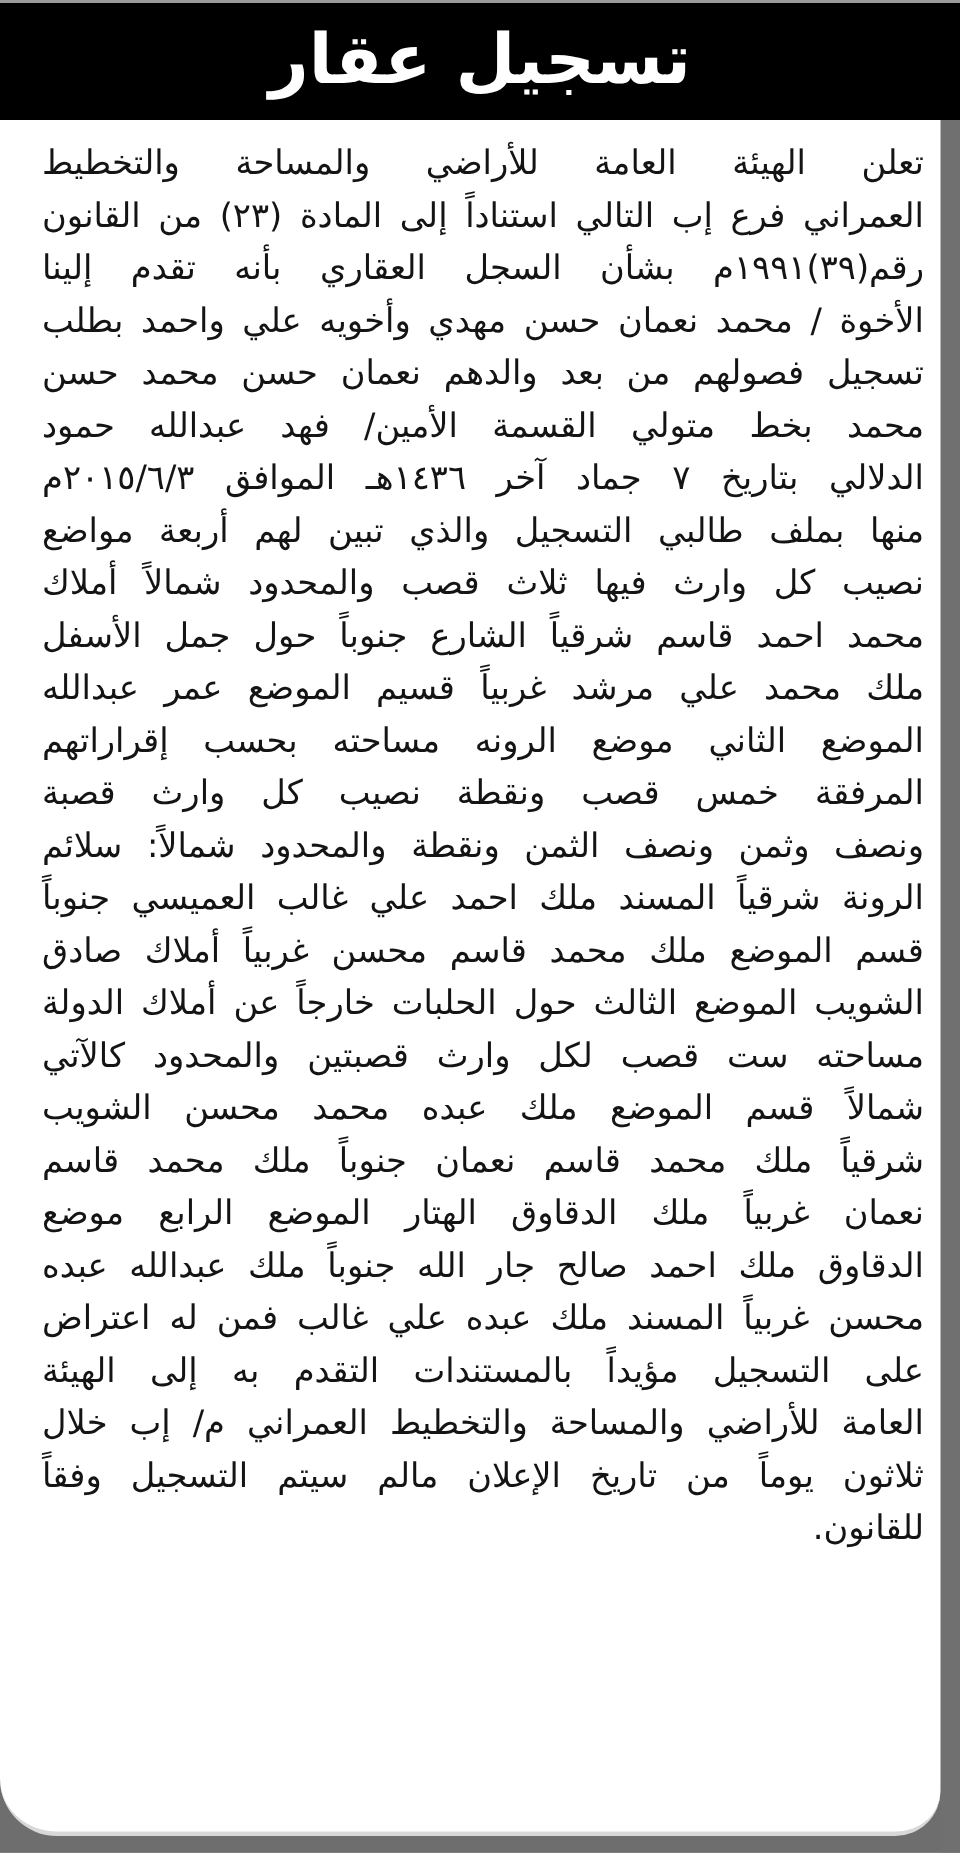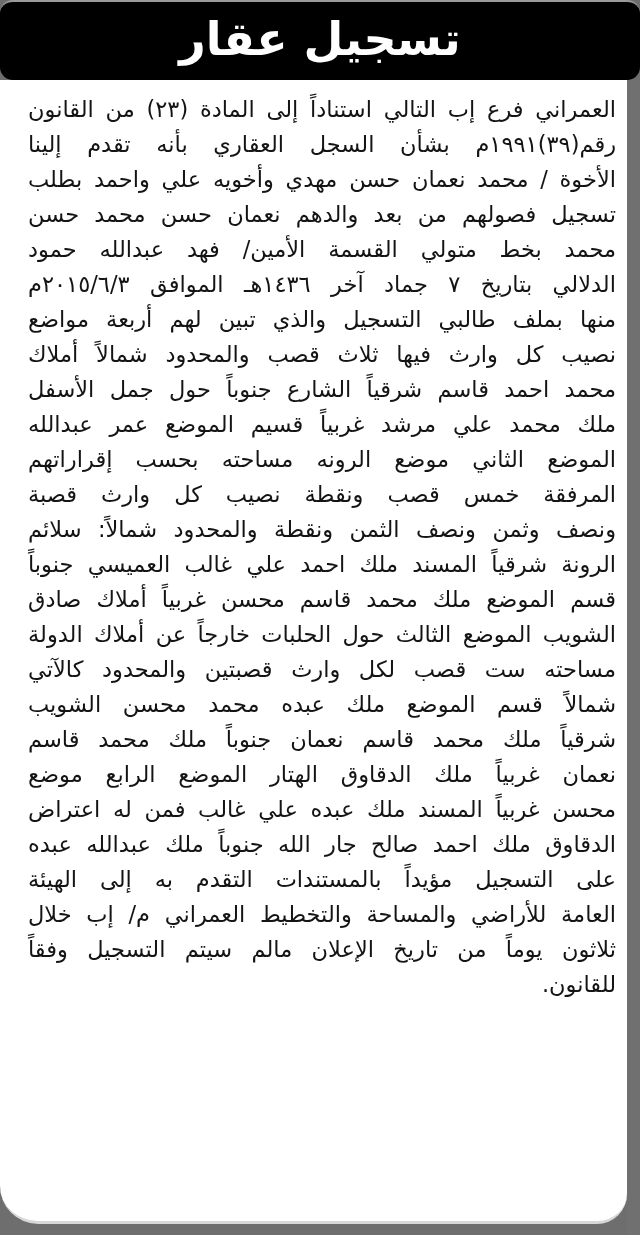--- a/index.html
+++ b/index.html
@@ -27,21 +27,20 @@
       left: 0;
       top: 0;
       width: 640px;
       height: 80px;
       background: #000;
       border-top: 2px solid #9a9a9a;
       box-sizing: border-box;
       display: flex;
       align-items: center;
       justify-content: center;
-      border-radius: 13px;
     }
     .header-title {
       color: #fff;
       font-family: "DejaVu Sans", sans-serif;
       font-weight: bold;
       font-size: 46px;
       line-height: 1;
       letter-spacing: 0;
       margin-top: -4px;
     }
@@ -97,40 +96,41 @@
 <div class="ad">
   <div class="header-bar">
     <div class="header-title">تسجيل عقار</div>
   </div>
 
   <div class="right-strip"></div>
 
   <div class="panel"></div>
 
   <div class="body-text">
+    <span class="line">تعلن الهيئة العامة للأراضي والمساحة والتخطيط</span>
     <span class="line">العمراني فرع إب التالي استناداً إلى المادة (٢٣) من القانون</span>
     <span class="line">رقم(٣٩)١٩٩١م بشأن السجل العقاري بأنه تقدم إلينا</span>
     <span class="line">الأخوة / محمد نعمان حسن مهدي وأخويه علي واحمد بطلب</span>
     <span class="line">تسجيل فصولهم من بعد والدهم نعمان حسن محمد حسن</span>
     <span class="line">محمد بخط متولي القسمة الأمين/ فهد عبدالله حمود</span>
     <span class="line">الدلالي بتاريخ ٧ جماد آخر ١٤٣٦هـ الموافق ٢٠١٥/٦/٣م</span>
     <span class="line">منها بملف طالبي التسجيل والذي تبين لهم أربعة مواضع</span>
     <span class="line">نصيب كل وارث فيها ثلاث قصب والمحدود شمالاً أملاك</span>
     <span class="line">محمد احمد قاسم شرقياً الشارع جنوباً حول جمل الأسفل</span>
     <span class="line">ملك محمد علي مرشد غربياً قسيم الموضع عمر عبدالله</span>
     <span class="line">الموضع الثاني موضع الرونه مساحته بحسب إقراراتهم</span>
     <span class="line">المرفقة خمس قصب ونقطة نصيب كل وارث قصبة</span>
     <span class="line">ونصف وثمن ونصف الثمن ونقطة والمحدود شمالاً: سلائم</span>
     <span class="line">الرونة شرقياً المسند ملك احمد علي غالب العميسي جنوباً</span>
     <span class="line">قسم الموضع ملك محمد قاسم محسن غربياً أملاك صادق</span>
     <span class="line">الشويب الموضع الثالث حول الحلبات خارجاً عن أملاك الدولة</span>
     <span class="line">مساحته ست قصب لكل وارث قصبتين والمحدود كالآتي</span>
     <span class="line">شمالاً قسم الموضع ملك عبده محمد محسن الشويب</span>
     <span class="line">شرقياً ملك محمد قاسم نعمان جنوباً ملك محمد قاسم</span>
     <span class="line">نعمان غربياً ملك الدقاوق الهتار الموضع الرابع موضع</span>
+    <span class="line">الدقاوق ملك احمد صالح جار الله جنوباً ملك عبدالله عبده</span>
     <span class="line">محسن غربياً المسند ملك عبده علي غالب فمن له اعتراض</span>
-    <span class="line">الدقاوق ملك احمد صالح جار الله جنوباً ملك عبدالله عبده</span>
     <span class="line">على التسجيل مؤيداً بالمستندات التقدم به إلى الهيئة</span>
     <span class="line">العامة للأراضي والمساحة والتخطيط العمراني م/ إب خلال</span>
     <span class="line">ثلاثون يوماً من تاريخ الإعلان مالم سيتم التسجيل وفقاً</span>
     <span class="line last">للقانون.</span>
   </div>
 </div>
 
 </body></html>

